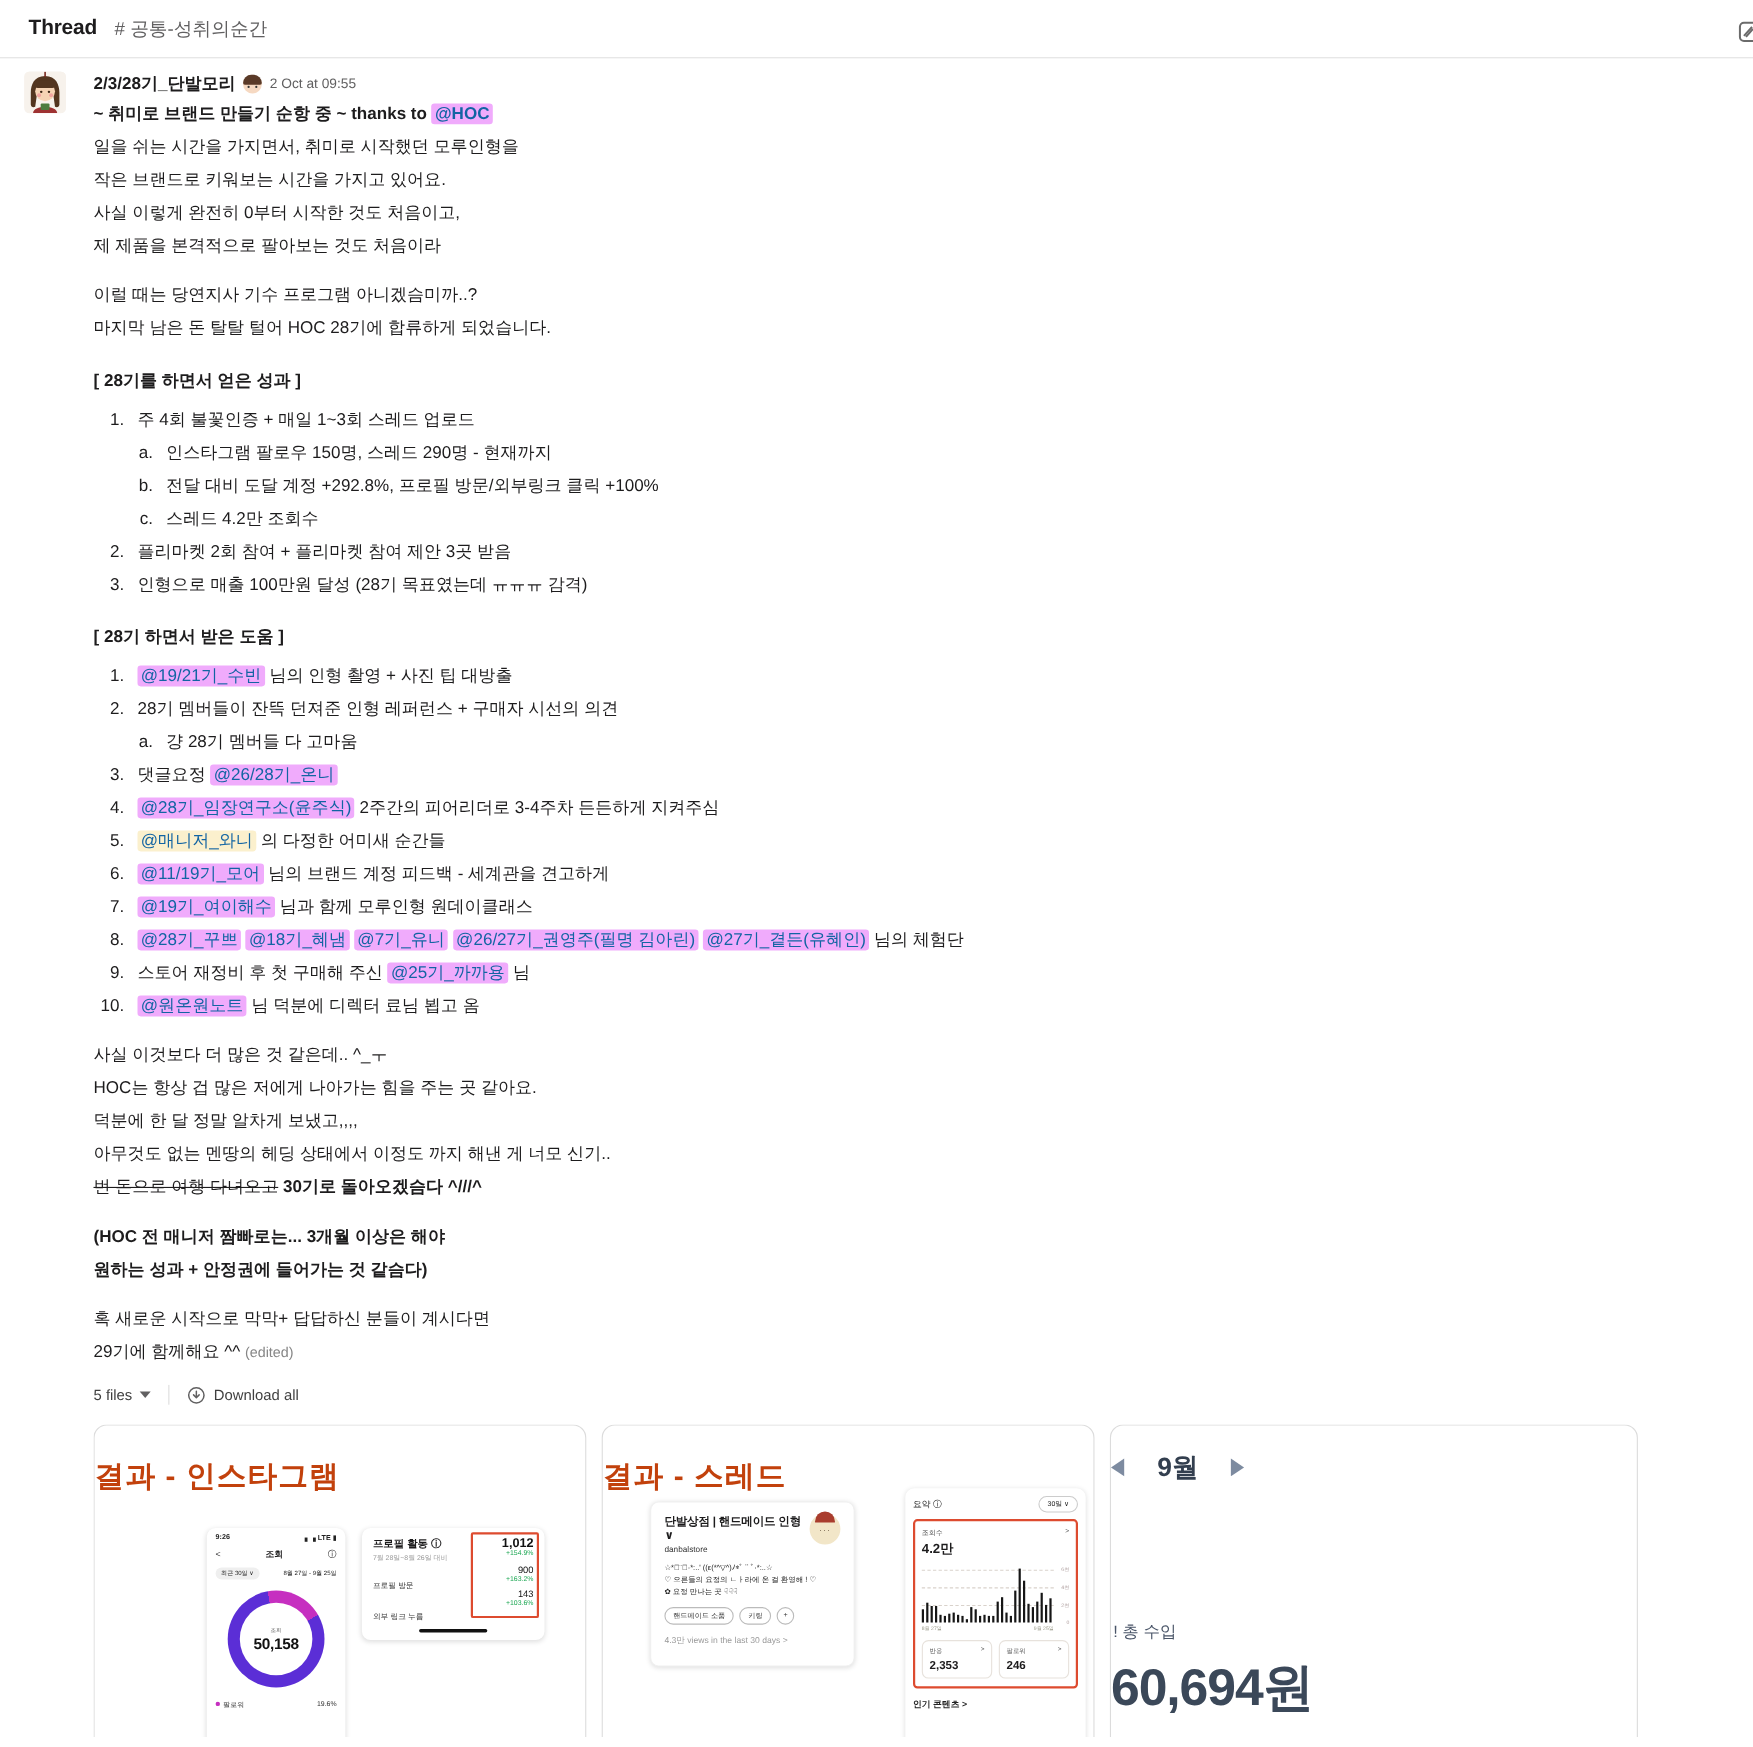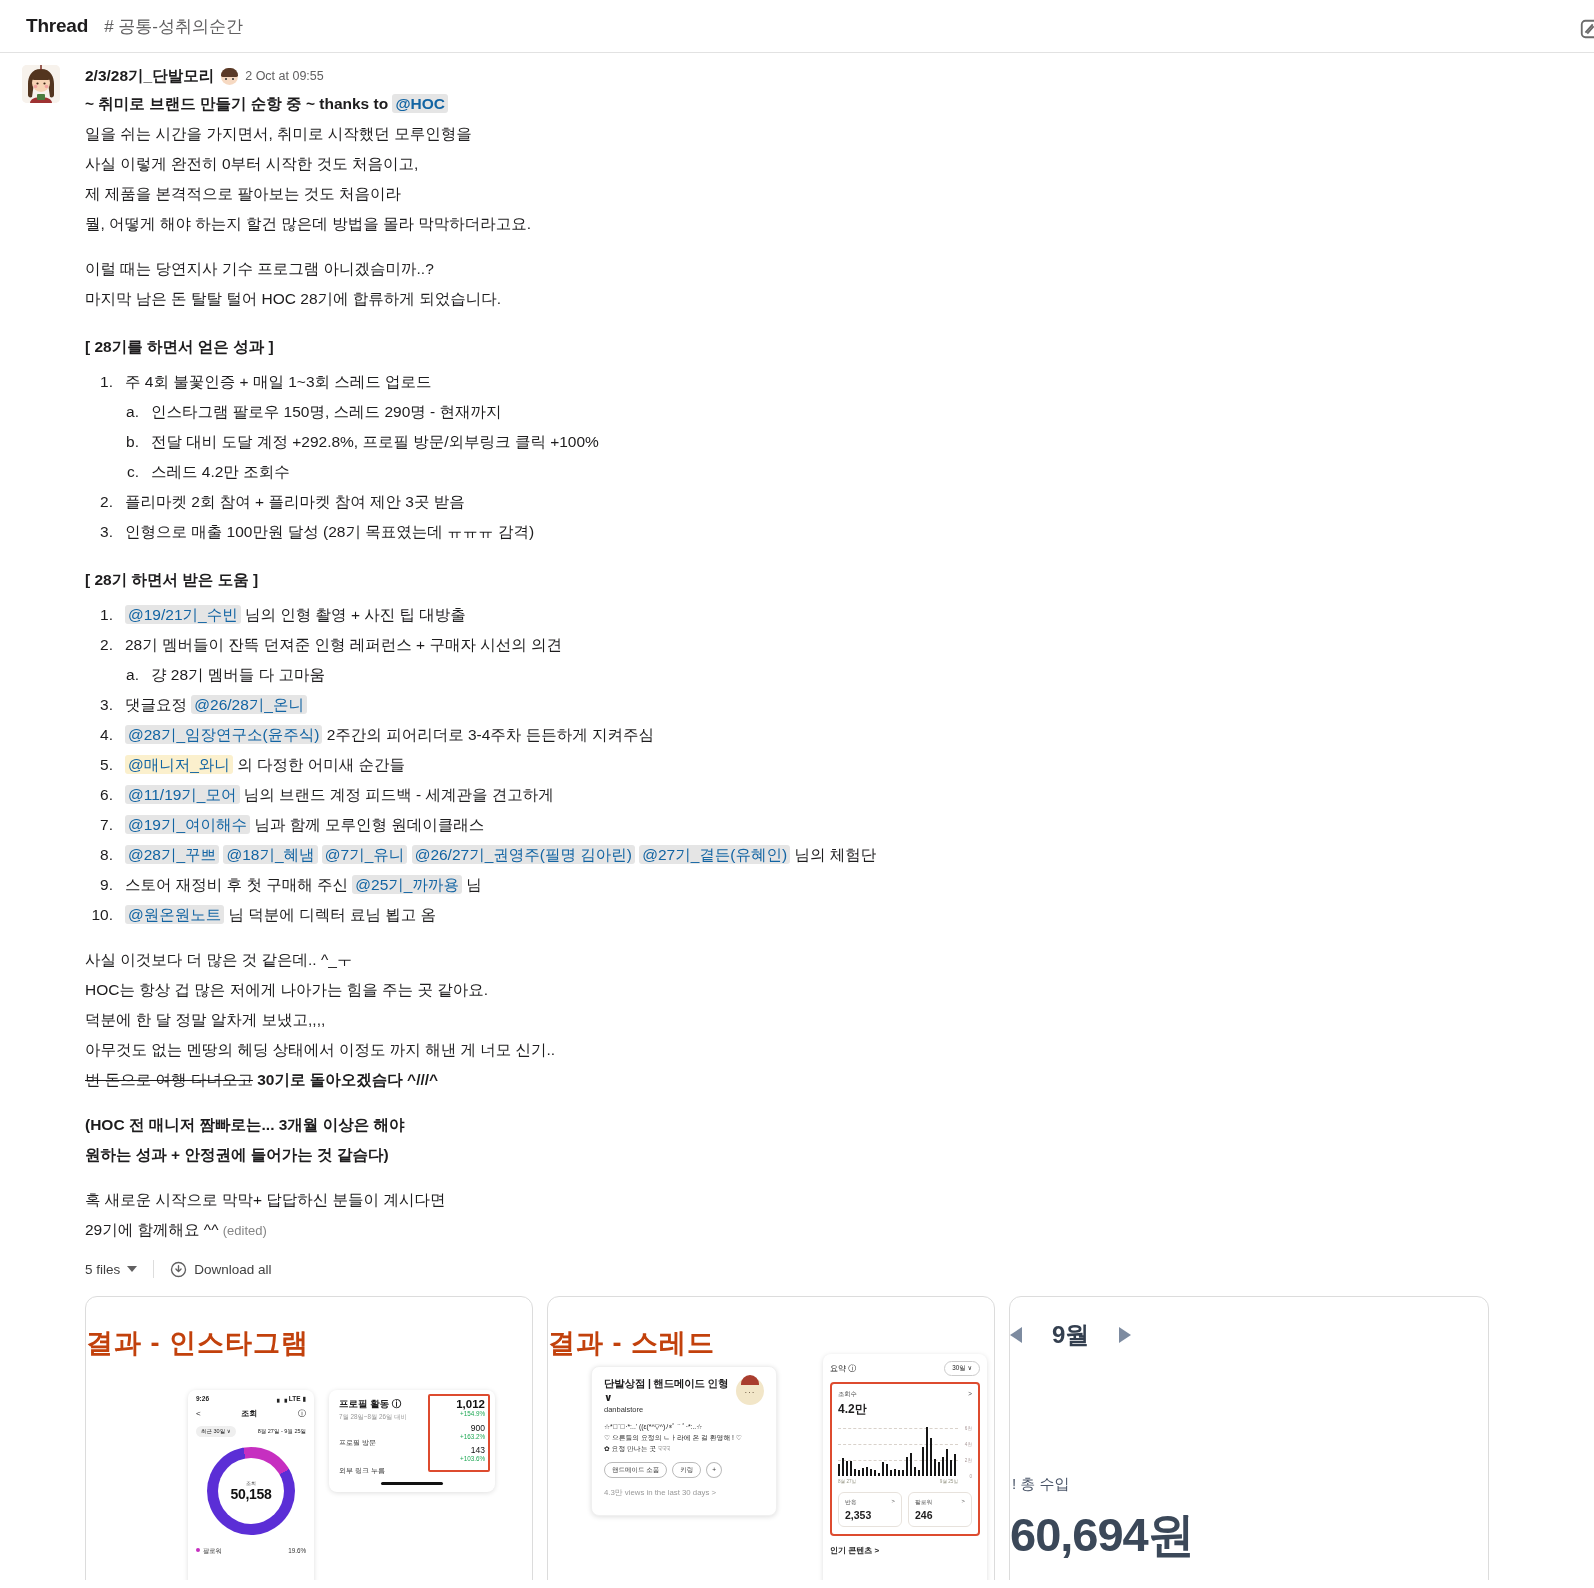--- a/index.html
+++ b/index.html
@@ -19,21 +19,21 @@
   .msg-head { display:flex; align-items:center; gap:7px; height:22px; margin-bottom:2px; }
   .msg-user { font-weight:800; font-size:15.5px; }
   .mini-face { width:17px; height:17px; border-radius:50%; background:#f6d9c2; position:relative; display:inline-block; }
   .mini-face:before { content:""; position:absolute; left:0; top:0; width:17px; height:9px; border-radius:9px 9px 2px 2px; background:#5a3a28; }
   .mini-face:after { content:""; position:absolute; left:4px; top:10px; width:2px; height:2px; border-radius:50%; background:#333; box-shadow:7px 0 0 #333; }
   .msg-time { font-size:12.5px; color:#616061; }
 
   .body-text { font-size:15.5px; line-height:30px; }
   .para { margin-bottom:15px; }
   .sec-head { font-weight:800; margin:18px 0 5px 0; }
-  .mention { color:#1264a3; background:#e5e5e5; border-radius:3px; padding:1px 3px; cursor:pointer; }
+  .mention { color:#1264a3; background:#f0abfc; border-radius:3px; padding:1px 3px; cursor:pointer; }
   .mention.self { background:#fbf0cd; }
   .bold { font-weight:800; }
   .strike { text-decoration:line-through; }
   .edited { color:#868686; font-size:13px; }
 
   .olist { margin:2px 0 4px 0; }
   .oitem { display:flex; }
   .onum { width:40px; min-width:40px; text-align:right; padding-right:12px; }
   .sublist { margin-left:26px; }
   .sublist .onum { width:40px; }
@@ -168,23 +168,23 @@
     <div class="msg-head">
       <span class="msg-user">2/3/28기_단발모리</span>
       <span class="mini-face"></span>
       <span class="msg-time">2 Oct at 09:55</span>
     </div>
 
     <div class="body-text">
       <div class="para">
         <span class="bold">~ 취미로 브랜드 만들기 순항 중 ~ thanks to </span><span class="mention bold">@HOC</span>
         <div>일을 쉬는 시간을 가지면서, 취미로 시작했던 모루인형을</div>
+        <div>작은 브랜드로 키워보는 시간을 가지고 있어요.</div>
         <div>사실 이렇게 완전히 0부터 시작한 것도 처음이고,</div>
         <div>제 제품을 본격적으로 팔아보는 것도 처음이라</div>
-        <div>뭘, 어떻게 해야 하는지 할건 많은데 방법을 몰라 막막하더라고요.</div>
       </div>
 
       <div class="para">
         <div>이럴 때는 당연지사 기수 프로그램 아니겠슴미까..?</div>
         <div>마지막 남은 돈 탈탈 털어 HOC 28기에 합류하게 되었습니다.</div>
       </div>
 
       <div class="sec-head">[ 28기를 하면서 얻은 성과 ]</div>
       <div class="olist">
         <div class="oitem">

